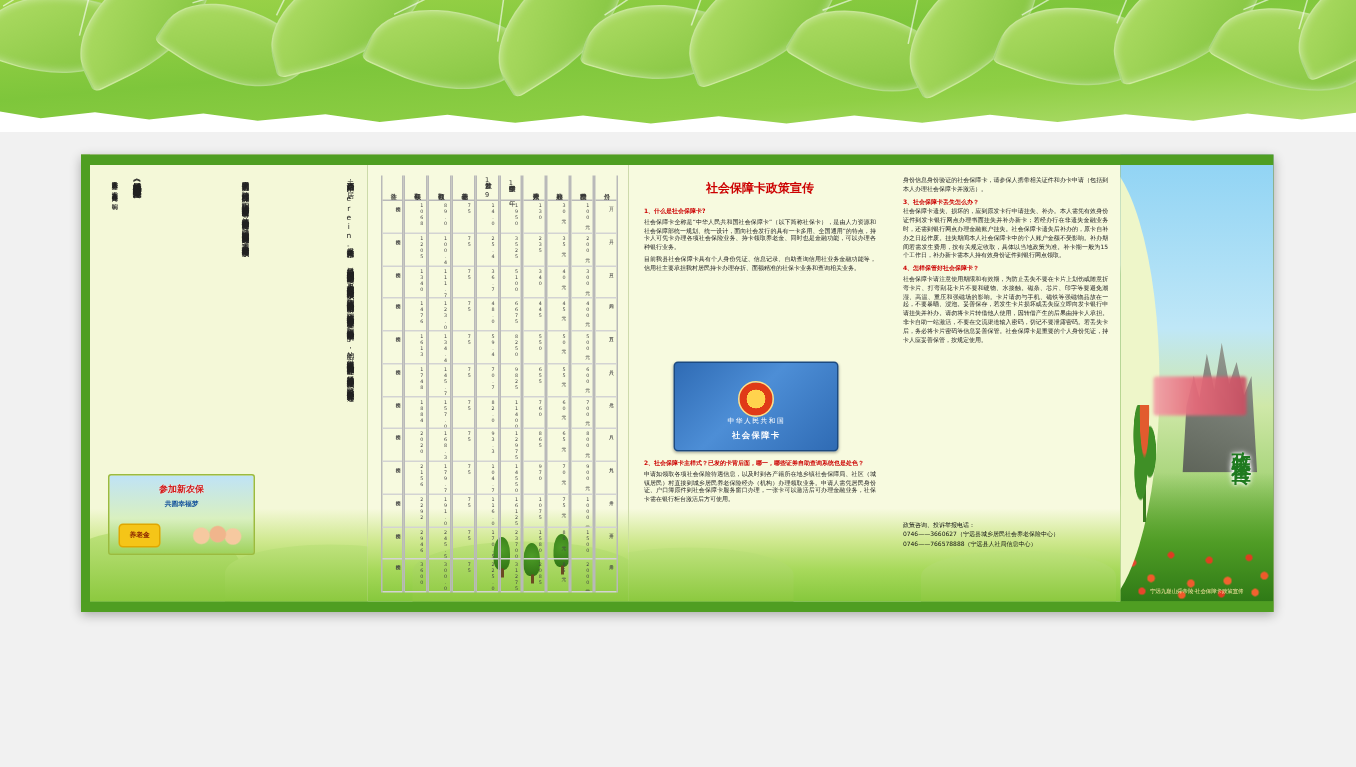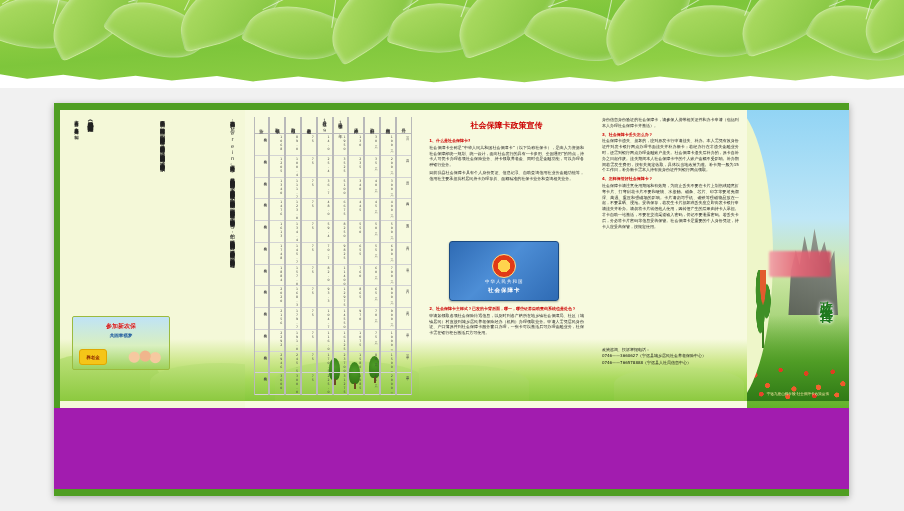--- a/index.html
+++ b/index.html
@@ -32,23 +32,23 @@
     background:#ffffff;
     clip-path:polygon(0 38%,3% 58%,7% 40%,11% 62%,15% 44%,19% 66%,24% 46%,28% 70%,33% 48%,38% 72%,43% 50%,48% 74%,53% 52%,58% 74%,63% 50%,68% 72%,73% 48%,78% 70%,83% 46%,88% 66%,92% 44%,96% 62%,100% 42%,100% 100%,0 100%);
   }
   
   .page-bg{
     position:absolute;left:0;top:88px;width:904px;height:423px;
     background:#f1f1f1;
   }
   
   .brochure{
-    position:absolute;left:54px;top:103px;width:795px;height:393px;
+    position:absolute;left:54px;top:103px;width:795px;height:305px;
     box-shadow:0 2px 7px rgba(0,0,0,.30);
-    background:#a21caf;
+    background:#4d7c0f;
     overflow:hidden;
     display:flex;
   }
   
   .brochure::before{
     content:"";position:absolute;left:0;top:0;width:100%;height:7px;
     background:#4f9e22;z-index:6;
   }
   .brochure::after{
     content:"";position:absolute;left:0;bottom:0;width:100%;height:7px;

